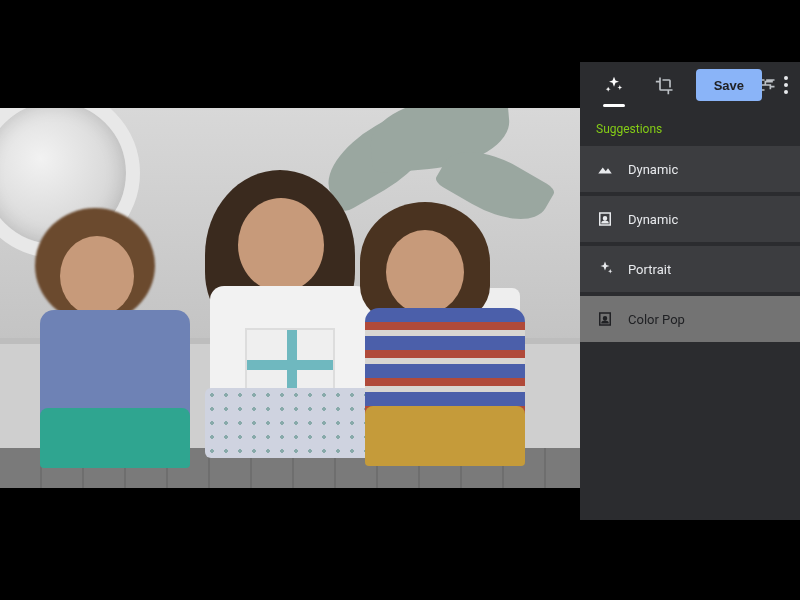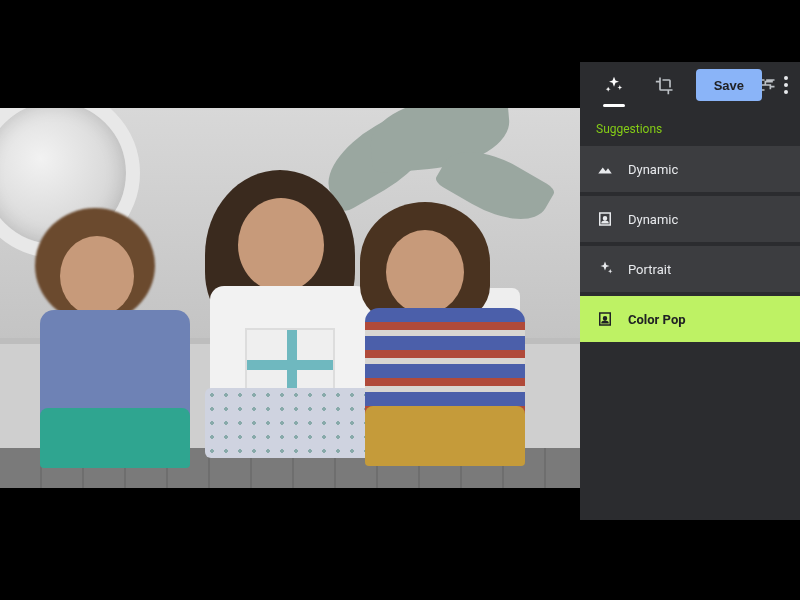--- a/index.html
+++ b/index.html
@@ -150,23 +150,22 @@
     padding: 12px 16px;
     display: flex;
     align-items: center;
     gap: 14px;
     background: #3c3d40;
     color: #e8eaed;
     font-size: 13px;
     cursor: pointer;
   }
   .suggestion.selected {
-    background: #bef264;
+    background: #737373;
     color: #202124;
-    font-weight: bold;
   }
   .sugg-icon {
     width: 18px; height: 18px;
     display:flex; align-items:center; justify-content:center;
   }
   .sugg-icon svg { width:18px; height:18px; fill: currentColor; }
 
   
   .frame-top { position:absolute; top:0; left:0; right:0; height:62px; background:#000; z-index:2;}
   .frame-bottom { position:absolute; bottom:0; left:0; right:0; height:112px; background:#000; z-index:2;}

